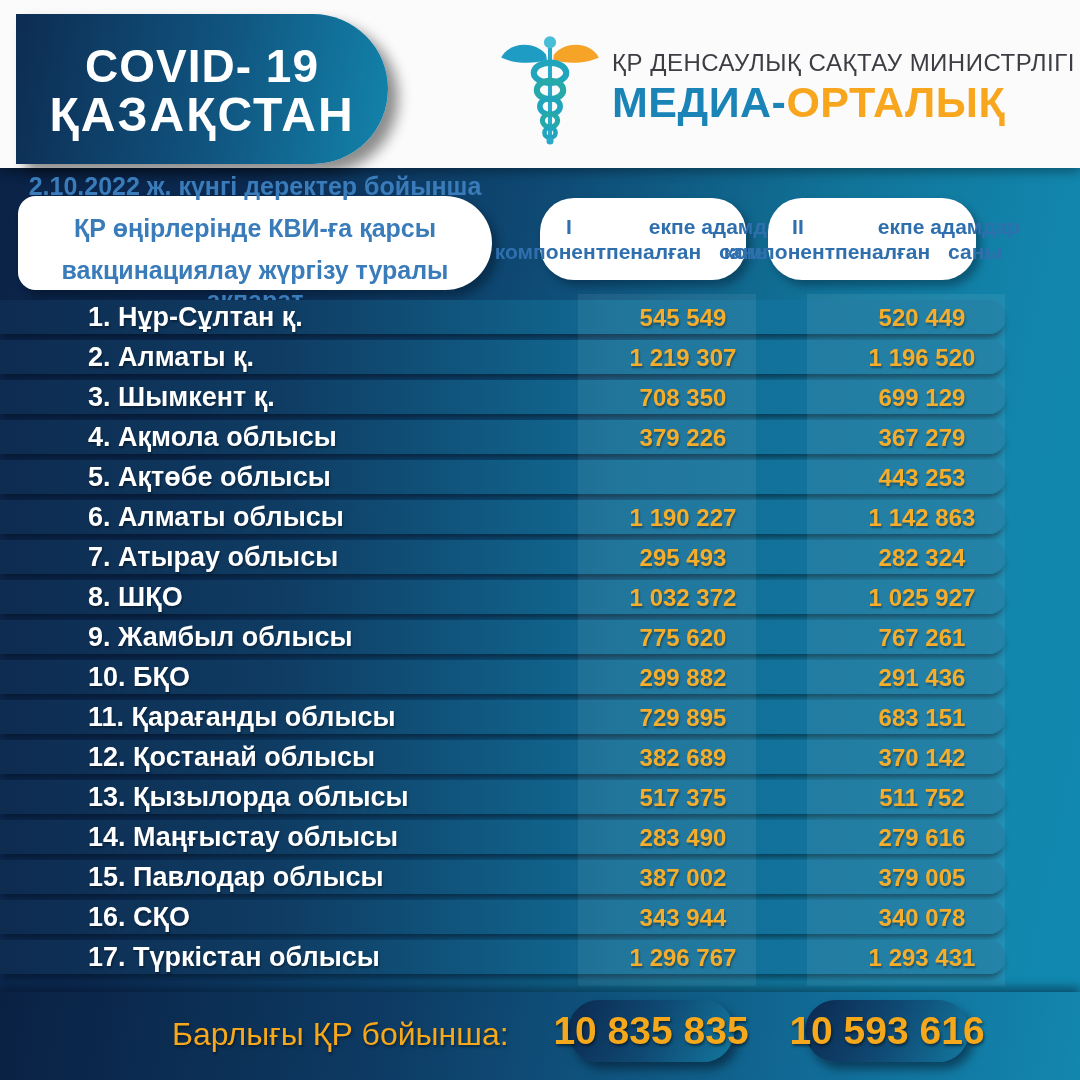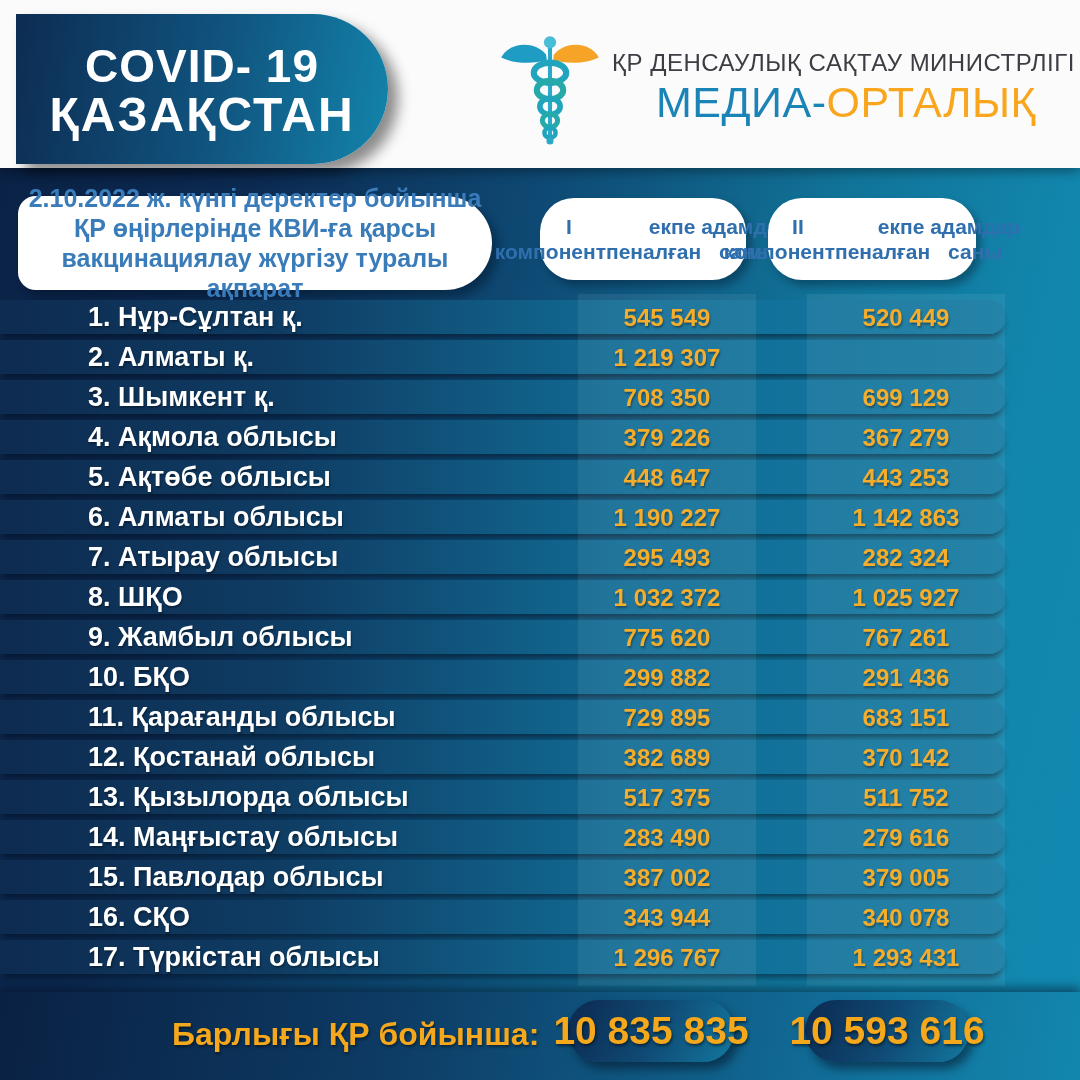--- a/index.html
+++ b/index.html
@@ -20,30 +20,30 @@
     box-shadow:10px 9px 14px rgba(0,0,0,.45);
     display:flex;flex-direction:column;justify-content:center;align-items:center;
     color:#fff;
   }
   .covid-badge .l1{font-size:46px;font-weight:bold;letter-spacing:1px;line-height:52px;}
   .covid-badge .l2{font-size:48px;font-weight:bold;letter-spacing:2px;line-height:46px;}
   .logo{position:absolute;left:498px;top:26px;display:flex;align-items:center;}
   .logo svg{width:104px;height:122px;flex:0 0 auto;}
   .logo-text{margin-left:10px;display:flex;flex-direction:column;justify-content:space-between;}
   .ministry{color:#3d3d44;font-size:24px;font-weight:500;letter-spacing:.5px;line-height:30px;}
-  .media{font-size:43px;font-weight:400;letter-spacing:.5px;line-height:48px;margin-left:44px;}
+  .media{font-size:43px;font-weight:700;letter-spacing:.5px;line-height:48px;}
   .media .blue{color:#1b84b6;}
   .media .orange{color:#f7a61e;}
   
   .info-box{
     position:absolute;left:18px;top:196px;width:474px;height:94px;
     background:#fff;border-radius:18px 48px 48px 18px;
     box-shadow:6px 7px 10px rgba(2,12,28,.4);
     display:flex;flex-direction:column;justify-content:center;align-items:center;
-    color:#3a7cba;font-size:25px;font-weight:600;line-height:30px;text-align:center;
+    color:#3a7cba;font-size:25px;font-weight:600;line-height:30px;text-align:center;gap:12px;
   }
   .col-pill{
     position:absolute;top:198px;height:82px;background:#fff;border-radius:34px;
     box-shadow:5px 6px 9px rgba(2,12,28,.35);
     display:flex;flex-direction:row;justify-content:center;align-items:center;
     color:#2f6fae;font-size:21px;font-weight:600;line-height:25px;text-align:center;
   }
   .pill-1{left:540px;width:206px;}
   .pill-2{left:768px;width:208px;}
   
@@ -60,32 +60,33 @@
   }
   .row-name{
     position:absolute;left:88px;top:0;line-height:34px;
     color:#fff;font-size:27px;font-weight:bold;white-space:nowrap;
     text-shadow:1px 2px 2px rgba(0,0,0,.35);
   }
   .row-c1,.row-c2{
     position:absolute;top:0;line-height:35px;text-align:center;
     color:#f5a81c;font-size:24px;font-weight:bold;white-space:nowrap;
     text-shadow:1px 2px 2px rgba(0,0,0,.4);
+    padding-left:16px;
   }
   .row-c1{left:578px;width:178px;}
   .row-c2{left:807px;width:198px;}
   
   .total{
     position:absolute;top:992px;left:0;width:1080px;height:88px;z-index:6;
     background:linear-gradient(100deg,#0a2143 0%,#0d3a63 35%,#11719c 80%,#1387ae 100%);
     box-shadow:0 -5px 9px rgba(3,14,30,.45);
   }
   .total-label{
     position:absolute;left:172px;top:0;line-height:84px;
-    color:#f5a81c;font-size:32px;font-weight:bold;
+    color:#f5a81c;font-size:32px;font-weight:normal;
     text-shadow:1px 2px 3px rgba(0,0,0,.45);
   }
   .total-cap{
     position:absolute;top:8px;height:62px;border-radius:31px;
     background:linear-gradient(115deg,#0c2950 0%,#0f4a74 52%,#13789f 100%);
     box-shadow:5px 7px 10px rgba(3,14,30,.5);
     display:flex;justify-content:center;align-items:center;
     color:#f5a81c;font-size:39px;font-weight:bold;white-space:nowrap;
     text-shadow:1px 2px 3px rgba(0,0,0,.5);
   }
@@ -140,37 +141,37 @@
 <div class="rows">
   <div class="row">
     <span class="row-name">1. Нұр-Сұлтан қ.</span>
     <span class="row-c1">545 549</span>
     <span class="row-c2">520 449</span>
   </div>
 
   <div class="row">
     <span class="row-name">2. Алматы қ.</span>
     <span class="row-c1">1 219 307</span>
+    <span class="row-c2">1 196 520</span>
   </div>
 
   <div class="row">
     <span class="row-name">3. Шымкент қ.</span>
     <span class="row-c1">708 350</span>
     <span class="row-c2">699 129</span>
   </div>
 
   <div class="row">
     <span class="row-name">4. Ақмола облысы</span>
     <span class="row-c1">379 226</span>
     <span class="row-c2">367 279</span>
   </div>
 
   <div class="row">
     <span class="row-name">5. Ақтөбе облысы</span>
-    <span class="row-c1">448 647</span>
     <span class="row-c2">443 253</span>
   </div>
 
   <div class="row">
     <span class="row-name">6. Алматы облысы</span>
     <span class="row-c1">1 190 227</span>
     <span class="row-c2">1 142 863</span>
   </div>
 
   <div class="row">

